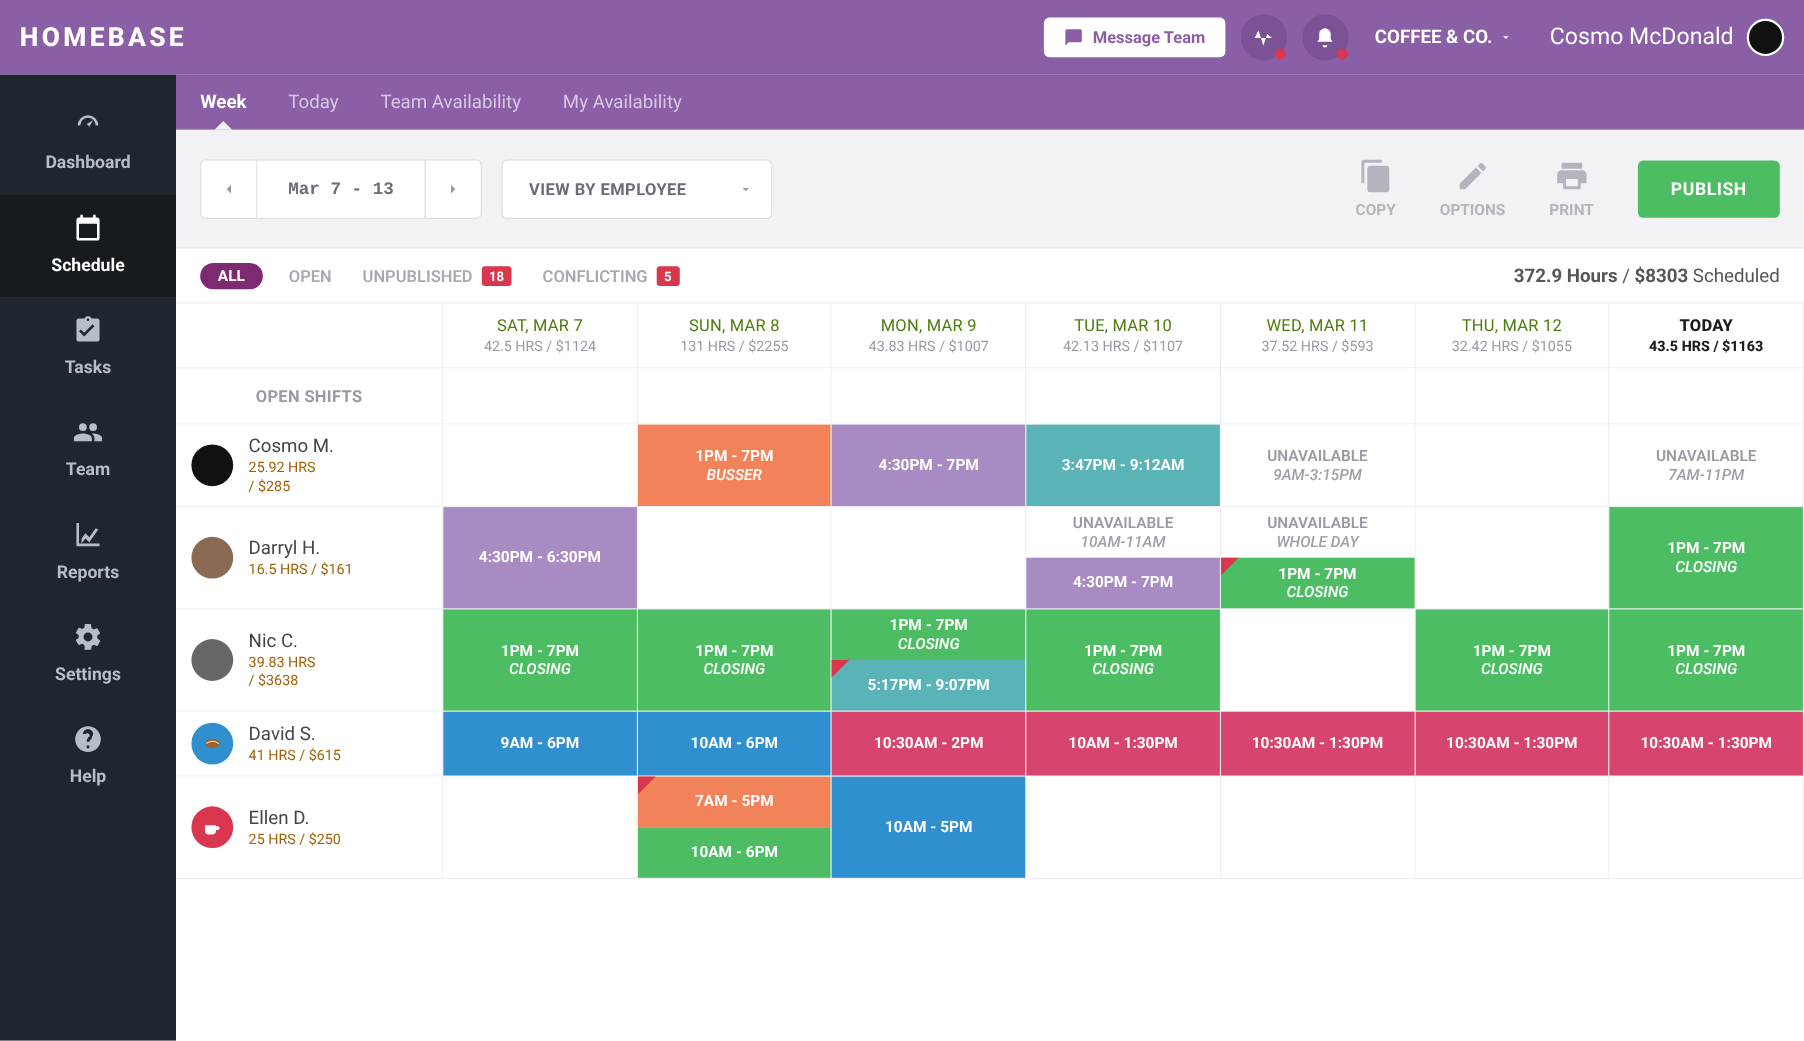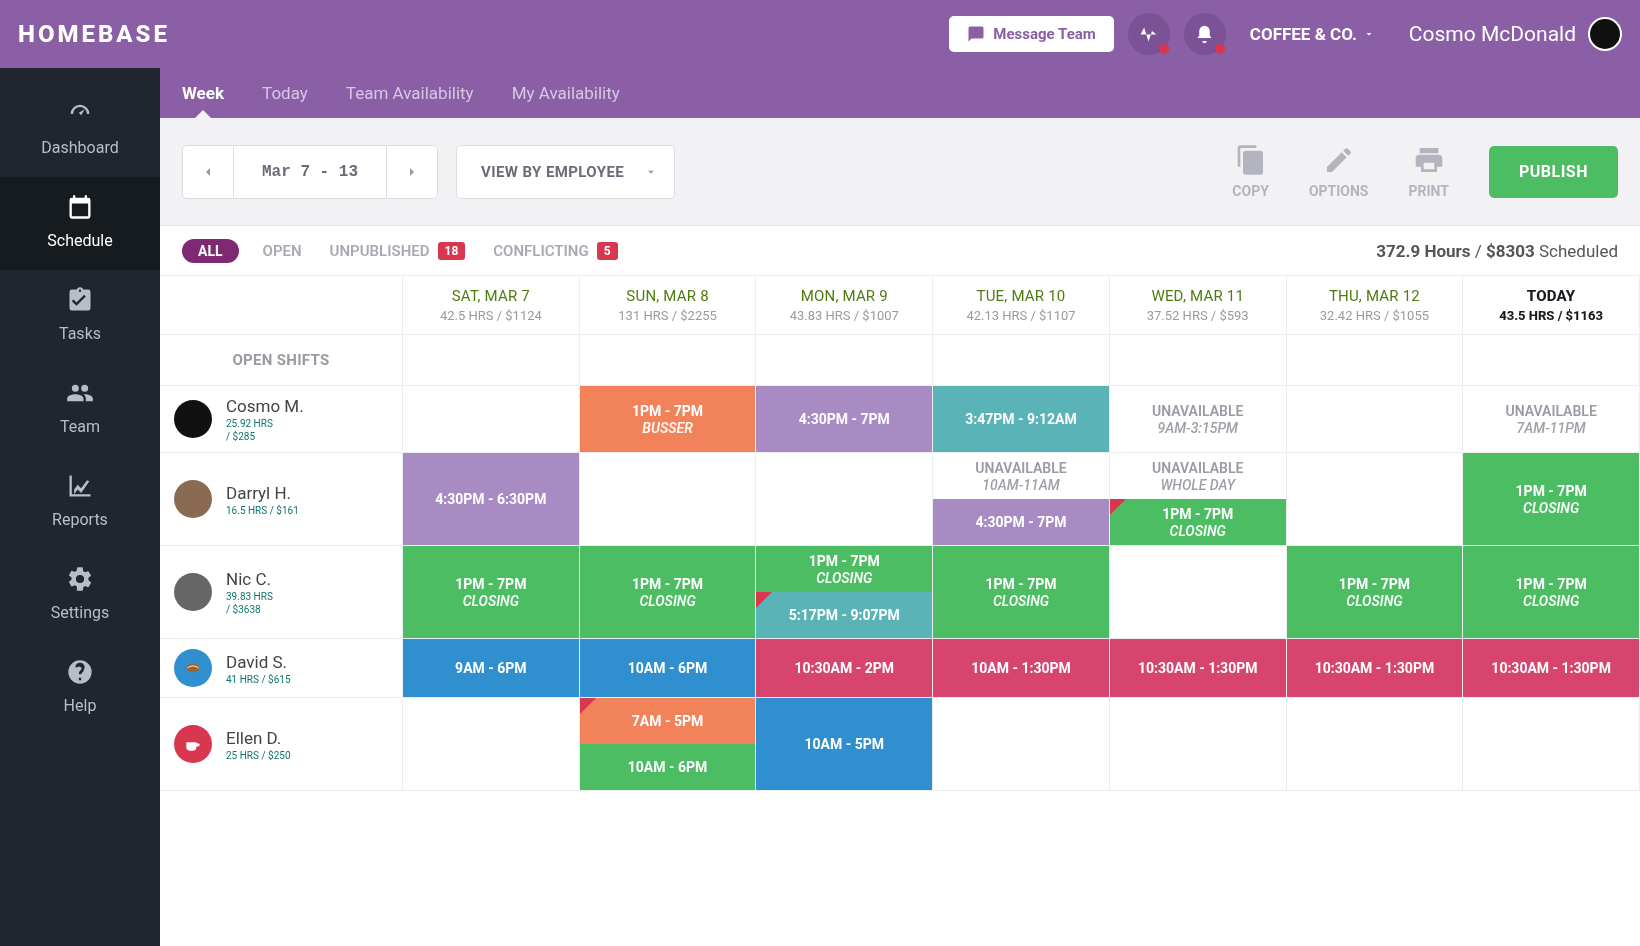--- a/index.html
+++ b/index.html
@@ -13,39 +13,39 @@
 .msg-btn svg { width:18px; height:18px; }
 .icon-pill { width:42px; height:42px; border-radius:50%; background:#7a5295; display:flex; align-items:center; justify-content:center; margin-left:14px; position:relative; cursor:pointer; }
 .icon-pill svg { width:21px; height:21px; fill:#fff; }
 .red-dot { position:absolute; bottom:1px; right:1px; width:10px; height:10px; background:#d93650; border-radius:50%; }
 .company { margin-left:24px; font-weight:700; font-size:17px; cursor:pointer; display:flex; align-items:center; gap:6px; }
 .user { margin-left:34px; font-size:21px; display:flex; align-items:center; gap:12px; }
 .avatar-top { width:34px; height:34px; border-radius:50%; background:#111; border:2px solid #fff; }
 
 
 .sidenav { position:absolute; top:68px; left:0; width:160px; bottom:0; background:#20262d; display:flex; flex-direction:column; align-items:center; padding-top:16px; }
-.nav-item { width:100%; text-align:center; padding:16px 16px 20px; color:#b8bec6; cursor:pointer; }
+.nav-item { width:100%; text-align:center; padding:16px 16px 20px; color:#b8bec6; cursor:pointer;font-weight:bold; }
 .nav-item.active { background:#161b20; color:#fff; }
 .nav-item svg { width:28px; height:28px; fill:currentColor; margin-bottom:6px; }
 .nav-item span { display:block; font-size:16px; }
 
 
 .subtabs { position:absolute; top:68px; left:160px; right:0; height:50px; background:#8a5fa6; display:flex; align-items:center; padding-left:22px; gap:38px; }
 .subtab { color:#d8c7e4; font-size:17px; cursor:pointer; position:relative; }
 .subtab.active { color:#fff; font-weight:700; }
 .subtab.active::after { content:''; position:absolute; bottom:-15px; left:50%; transform:translateX(-50%); width:0; height:0; border-left:8px solid transparent; border-right:8px solid transparent; border-bottom:8px solid #f2f2f4; }
 
 
 .toolbar { position:absolute; top:118px; left:160px; right:0; height:108px; background:#f2f2f4; border-bottom:1px solid #e4e4e8; display:flex; align-items:center; padding:0 22px; }
 .date-nav { display:flex; }
 .arrow-btn { width:52px; height:54px; background:#fff; border:1px solid #dcdce2; display:flex; align-items:center; justify-content:center; cursor:pointer; color:#9a9aa5; }
 .arrow-btn:first-child { border-radius:5px 0 0 5px; }
 .arrow-btn:last-child { border-radius:0 5px 5px 0; }
 .date-label { background:#fff; border-top:1px solid #dcdce2; border-bottom:1px solid #dcdce2; padding:0 28px; line-height:52px; color:#6c6c78; font-weight:600; font-size:16px;font-family:Liberation Mono, monospace; }
-.view-dd { margin-left:18px; background:#fff; border:1px solid #dcdce2; border-radius:5px; height:54px; padding:0 50px 0 24px; line-height:52px; color:#6c6c78; font-weight:700; font-size:15px; letter-spacing:0.4px; position:relative; cursor:pointer; }
+.view-dd { margin-left:18px; background:#fff; border:1px solid #dcdce2; border-radius:5px; height:54px; padding:0 77px 0 24px; line-height:52px; color:#6c6c78; font-weight:700; font-size:15px; letter-spacing:0.4px; position:relative; cursor:pointer; }
 .view-dd svg { position:absolute; right:16px; top:50%; transform:translateY(-50%); width:14px; height:14px; fill:#9a9aa5; }
 .tool-spacer { flex:1; }
 .tool-action { text-align:center; color:#b4b4be; cursor:pointer; margin-right:40px; }
 .tool-action svg { width:32px; height:32px; fill:currentColor; }
 .tool-action div { font-weight:700; font-size:14px; margin-top:3px; }
 .publish { background:#4dbd63; color:#fff; border:none; border-radius:5px; padding:0 30px; height:52px; font-weight:700; font-size:16px; cursor:pointer; letter-spacing:0.5px; }
 
 
 .filterbar { position:absolute; top:226px; left:160px; right:0; height:50px; background:#fff; border-bottom:1px solid #e9e9ee; display:flex; align-items:center; padding:0 22px; }
 .filter-pill { background:#7e2a73; color:#fff; border-radius:14px; padding:4px 16px; font-weight:700; font-size:14px; margin-right:24px; cursor:pointer; }
@@ -57,21 +57,21 @@
 
 .grid-wrap { position:absolute; top:276px; left:160px; right:0; bottom:0; overflow:auto; }
 .grid { display:grid; grid-template-columns:243px repeat(7,1fr); }
 .head-cell { border-right:1px solid #ecedf0; border-bottom:1px solid #ecedf0; text-align:center; padding:11px 6px; background:#fff; }
 .head-cell .d { font-weight:400; color:#4d7c0f; font-size:15px; letter-spacing:0.2px; }
 .head-cell .s { color:#9a9aa4; font-size:13px; margin-top:3px; }
 .head-cell.today .d, .head-cell.today .s { color:#1a1a20; font-weight:800; }
 .row-head { border-right:1px solid #ecedf0; border-bottom:1px solid #ecedf0; padding:10px 14px; background:#fff; display:flex; align-items:center; gap:14px; min-height:56px; }
 .row-head .av { width:38px; height:38px; border-radius:50%; background:#222; flex-shrink:0; }
 .row-head .nm { font-size:17px; color:#444; }
-.row-head .mt { font-size:10px; color:#0f766e; margin-top:2px; }
+.row-head .mt { font-size:13px; color:#a16207; margin-top:2px; }
 .cell { border-right:1px solid #ecedf0; border-bottom:1px solid #ecedf0; background:#fff; padding:0; display:flex; flex-direction:column; }
 .shift { margin:0; flex:1; min-height:46px; display:flex; flex-direction:column; align-items:center; justify-content:center; color:#fff; font-weight:700; font-size:14px; position:relative; cursor:pointer; }
 .shift .sub { font-weight:600; font-size:14px; margin-top:1px; opacity:0.95;font-style:italic; }
 .shift.plain { color:#9a9aa4; background:transparent; cursor:default; font-weight:600; }
 .shift.plain .sub { font-weight:500; }
 .warn { position:absolute; top:0; left:0; width:0; height:0; border-top:16px solid #d93650; border-right:16px solid transparent; }
 .open-label { text-align:center; padding:16px 18px; color:#9a9aa4; font-weight:700; font-size:15px; border-right:1px solid #ecedf0; border-bottom:1px solid #ecedf0; letter-spacing:0.3px; }
 
 .c-orange { background:#f1825a; }
 .c-purple { background:#a98bc4; }

